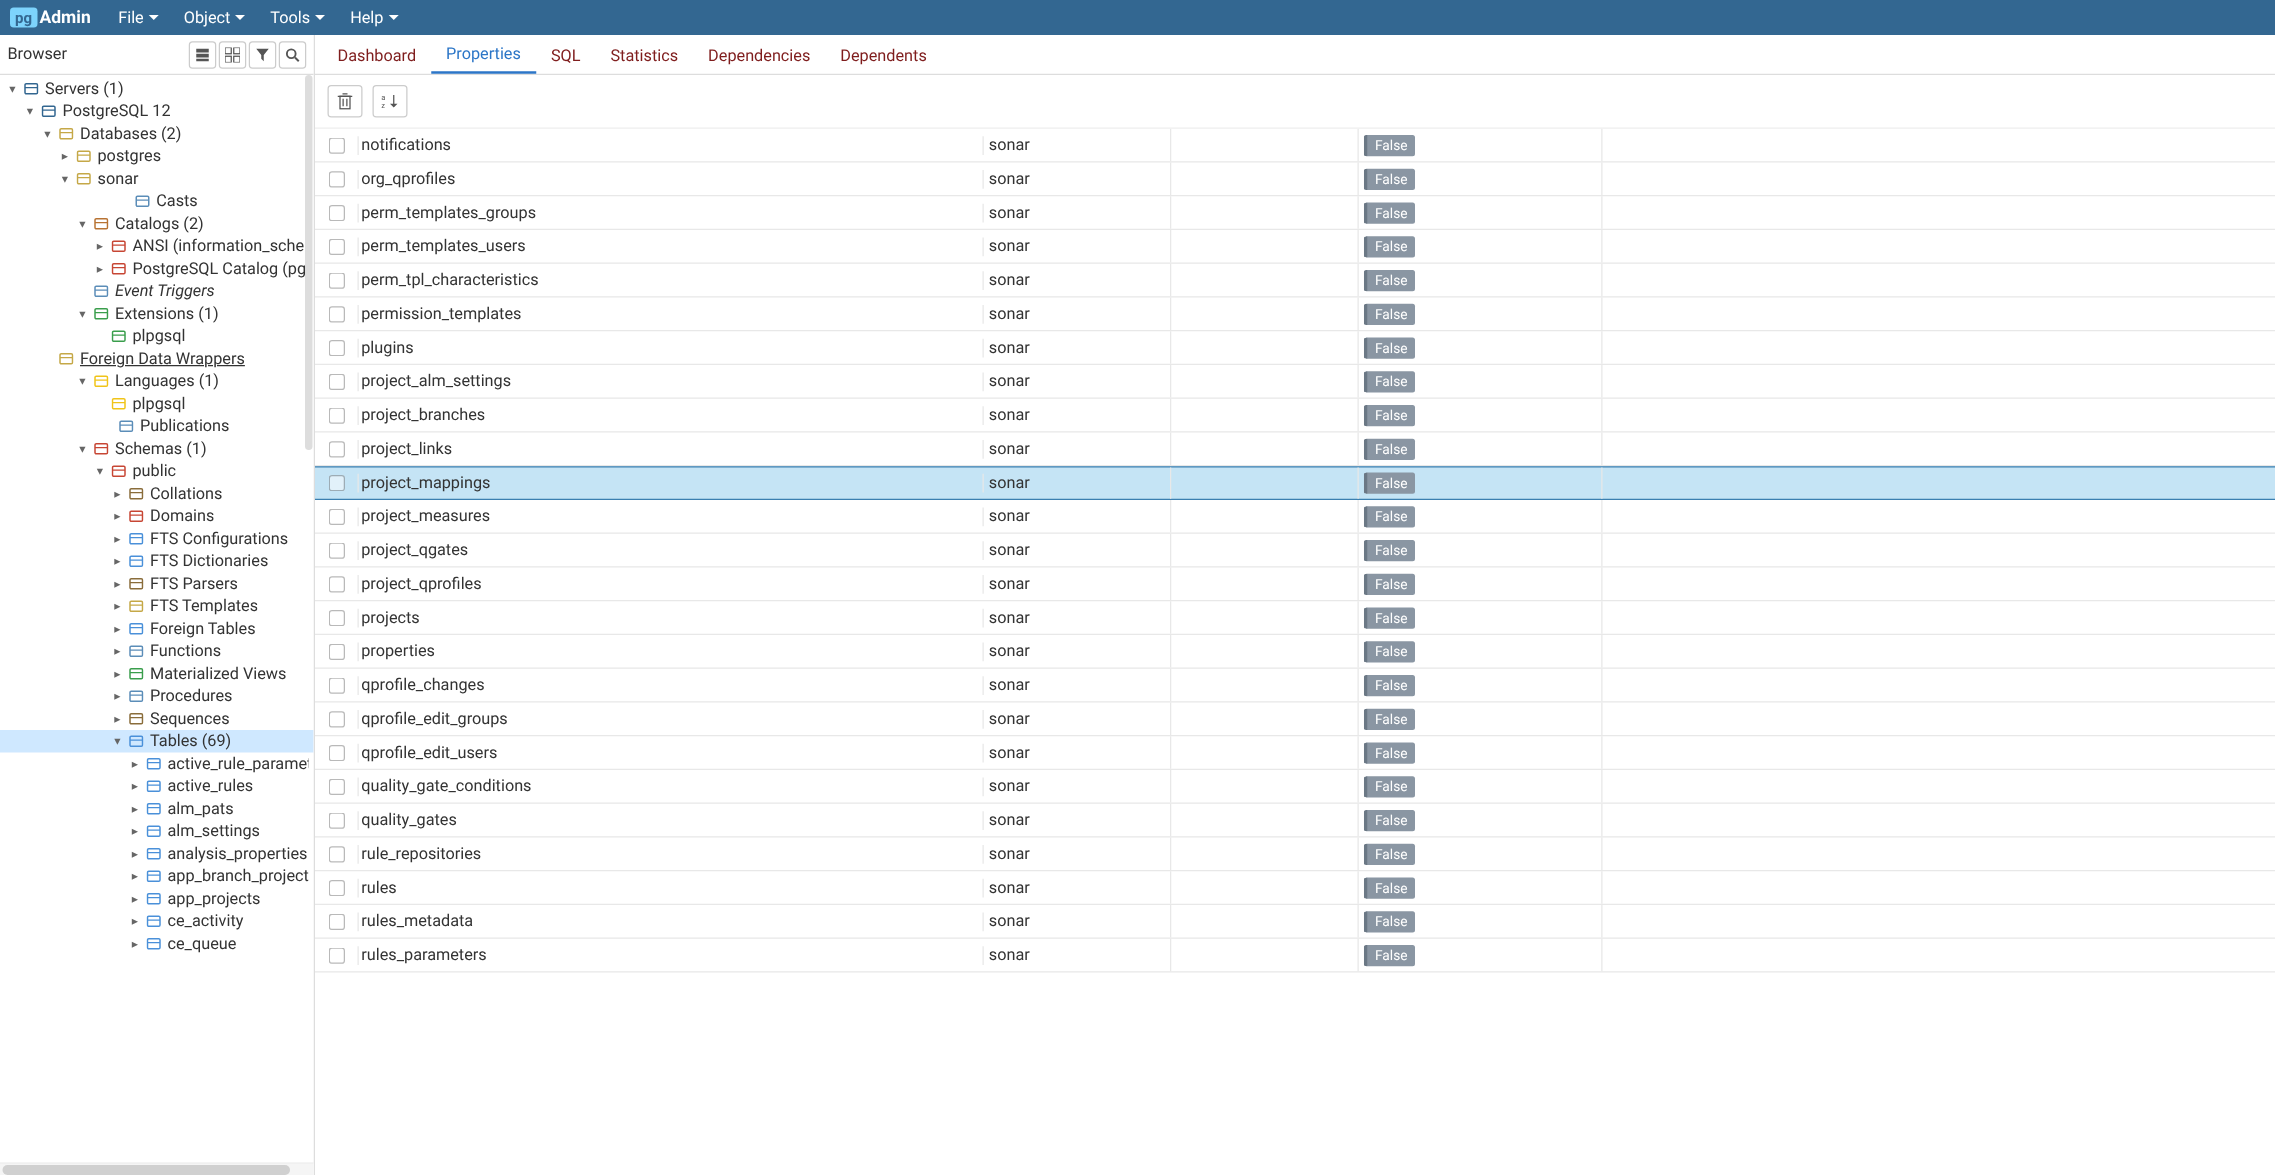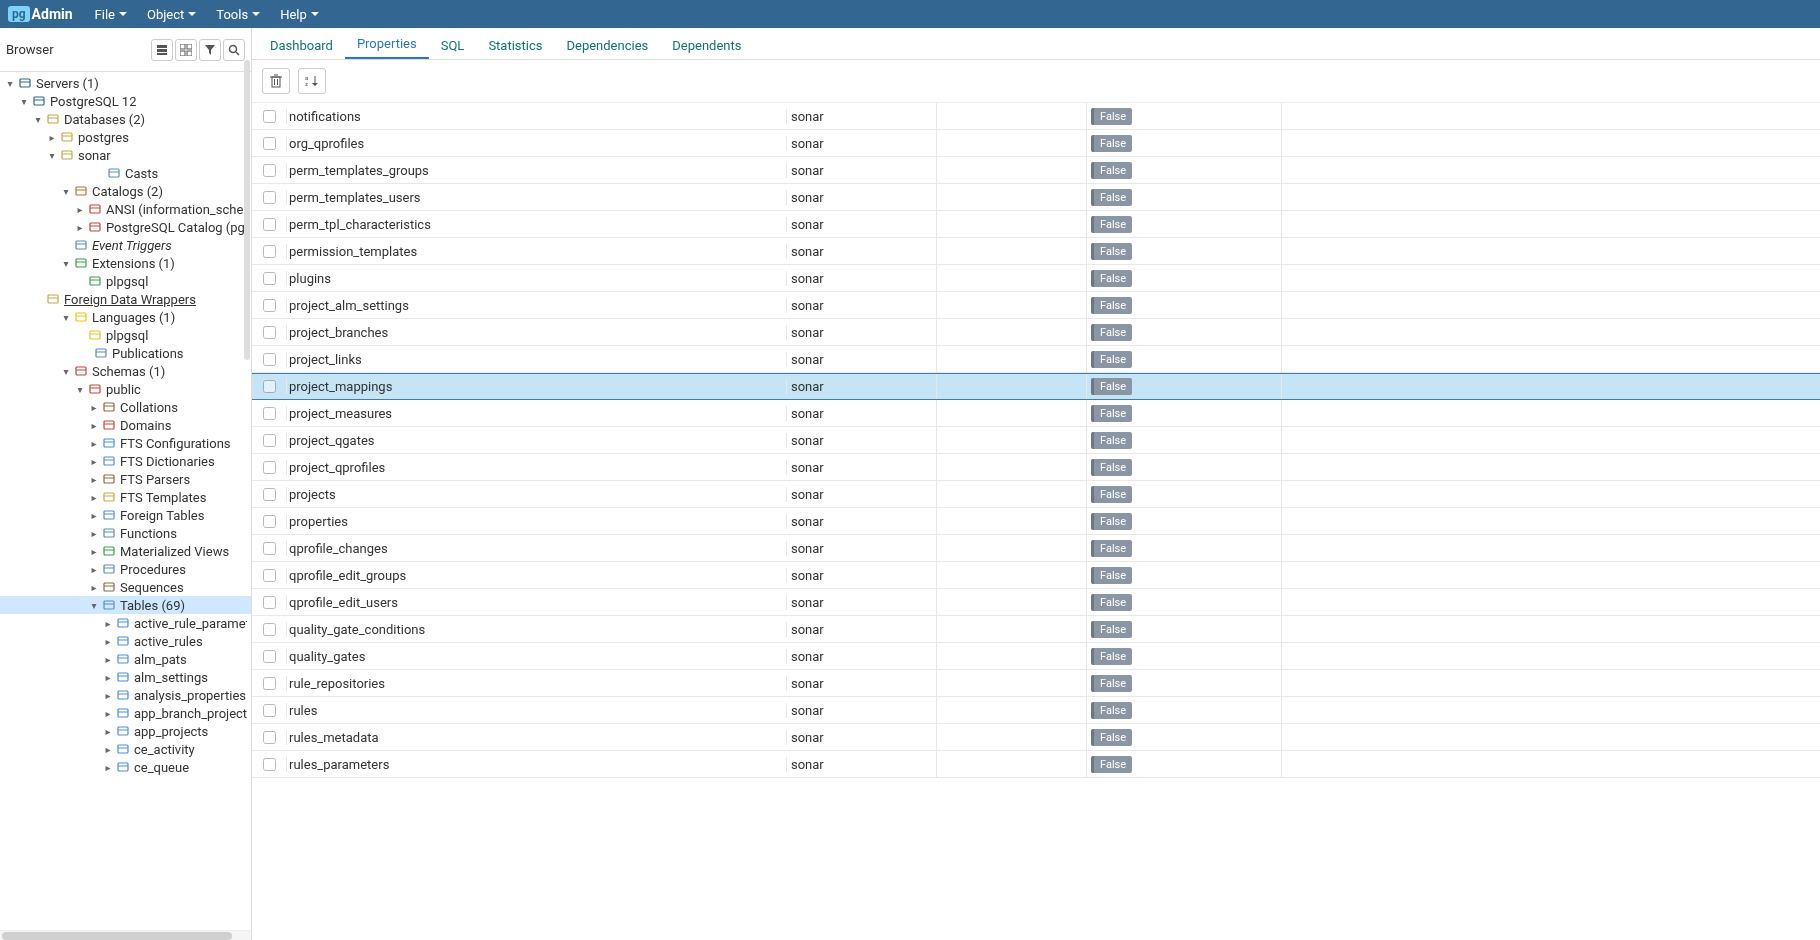--- a/index.html
+++ b/index.html
@@ -4,34 +4,34 @@
 <style>
 * { box-sizing: border-box; margin: 0; padding: 0; }
 body { font-family: -apple-system, BlinkMacSystemFont, "Segoe UI", Roboto, sans-serif; font-size: 13px; color: #333; background: #fff; overflow: hidden; }
 .topbar { background: #336791; color: #fff; height: 28px; display: flex; align-items: center; padding: 0 8px; }
 .logo { font-weight: bold; font-size: 14px; display: flex; align-items: center; margin-right: 12px; }
 .logo-box { background: #7dd3fc; color: #336791; padding: 1px 4px; border-radius: 3px; font-size: 12px; margin-right: 2px; font-weight: bold; }
 .menu-item { color: #fff; padding: 0 10px; cursor: pointer; font-size: 13px; display: flex; align-items: center; }
 .menu-item::after { content: ""; display: inline-block; width: 0; height: 0; border-left: 4px solid transparent; border-right: 4px solid transparent; border-top: 4px solid #fff; margin-left: 4px; }
 .main { display: flex; height: calc(100vh - 28px); }
 .sidebar { width: 252px; border-right: 1px solid #ddd; display: flex; flex-direction: column; overflow: hidden; }
-.sidebar-hdr { display: flex; align-items: center; justify-content: space-between; border-bottom: 1px solid #ddd; padding: 4px 6px; height: 44px; }
+.sidebar-hdr { display: flex; align-items: center; justify-content: space-between; border-bottom: 1px solid #ddd; padding: 4px 6px; height: 32px; }
 .sidebar-title { font-size: 13px; color: #333; }
 .sidebar-tools { display: flex; gap: 2px; }
 .tool-btn { width: 22px; height: 22px; border: 1px solid #ccc; background: #fff; border-radius: 3px; display: flex; align-items: center; justify-content: center; cursor: pointer; font-size: 11px; color: #555; }
 .tree { flex: 1; overflow-y: auto; overflow-x: hidden; padding: 2px 0; font-size: 13px; }
 .tree-row { display: flex; align-items: center; height: 18px; padding: 0 4px; cursor: pointer; white-space: nowrap; }
 .tree-row.sel { background: #cfe8ff; }
 .toggle { width: 12px; text-align: center; color: #666; font-size: 10px; margin-right: 2px; flex-shrink: 0; cursor: pointer; }
 .ticon { width: 14px; height: 14px; margin-right: 4px; flex-shrink: 0; display: inline-flex; align-items: center; justify-content: center; font-size: 10px; }
 .tlabel { overflow: hidden; text-overflow: clip; }
 .vscroll { width: 6px; background: #ddd; height: 300px; position: absolute; left: 244px; top: 60px; border-radius: 3px; }
 .content { flex: 1; display: flex; flex-direction: column; overflow: hidden; }
 .tabs { display: flex; border-bottom: 1px solid #ddd; height: 32px; align-items: flex-end; padding-left: 6px; }
-.tab { padding: 6px 12px; color: #0f766e; cursor: pointer; font-size: 13px; }
+.tab { padding: 6px 12px; color: #7f1d1d; cursor: pointer; font-size: 13px; }
 .tab.active { color: #2c76c7; border-bottom: 2px solid #2c76c7; }
 .toolbar { padding: 8px 10px; border-bottom: 1px solid #eee; display: flex; gap: 8px; }
 .t-btn { width: 28px; height: 26px; border: 1px solid #ccc; background: #fff; border-radius: 3px; display: flex; align-items: center; justify-content: center; cursor: pointer; color: #555; font-size: 12px; }
 .grid { flex: 1; overflow-y: auto; }
 .grow { display: flex; align-items: center; height: 27px; border-bottom: 1px solid #e8e8e8; font-size: 13px; }
 .grow.sel { background: #c5e4f5; border-top: 1px solid #3b7fb0; border-bottom: 1px solid #3b7fb0; }
 .gcheck { width: 34px; display: flex; justify-content: center; }
 .gcheck input { width: 13px; height: 13px; accent-color: #999; opacity: 0.5; }
 .gc1 { width: 500px; padding-left: 2px; border-left: 1px solid #e8e8e8; }
 .gc2 { width: 150px; padding-left: 4px; border-left: 1px solid #e8e8e8; }

